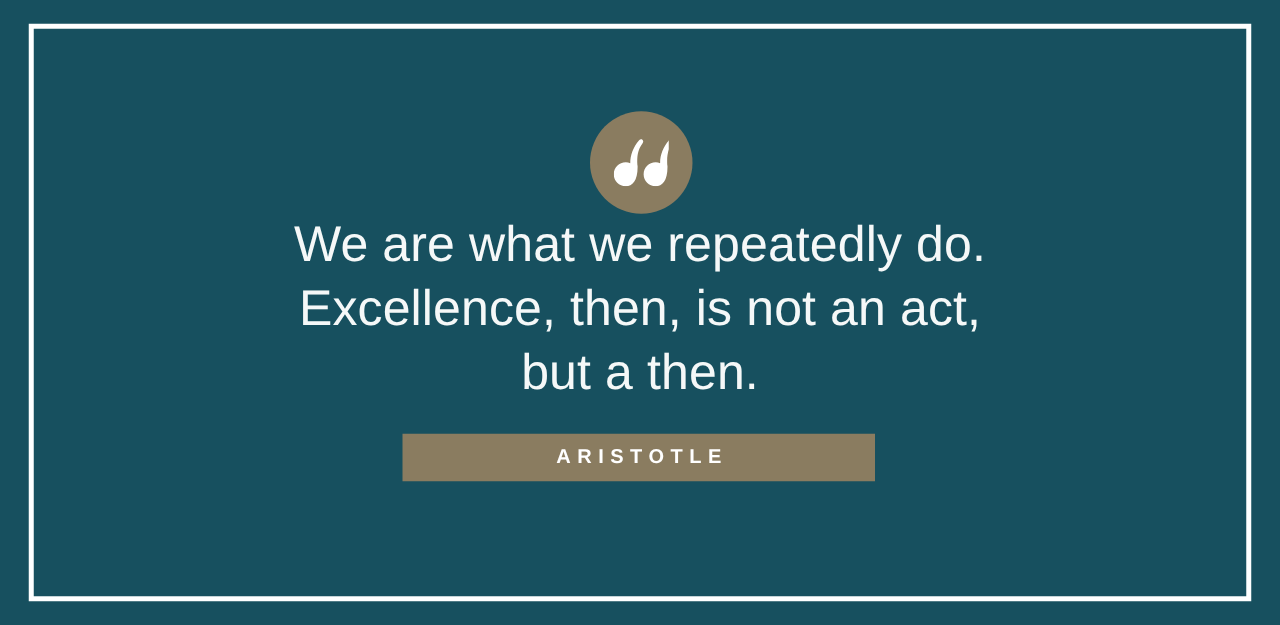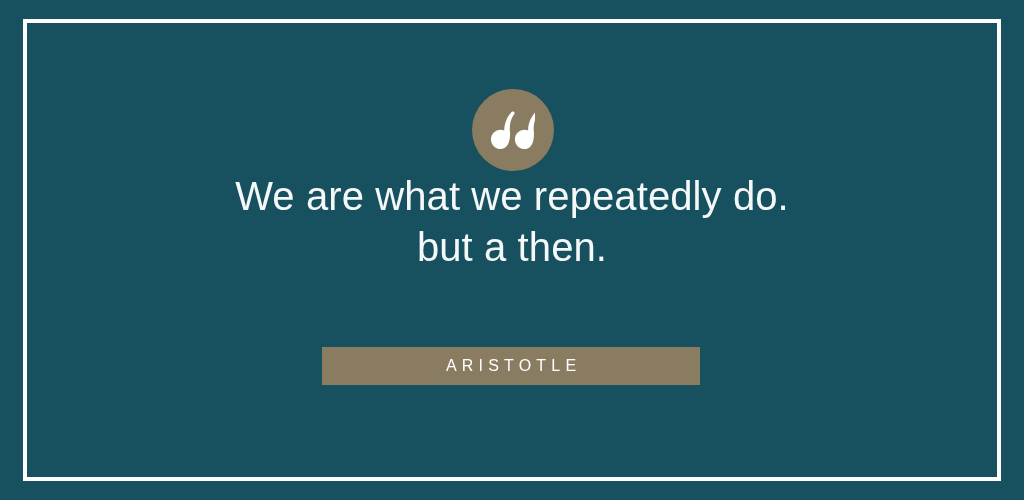--- a/index.html
+++ b/index.html
@@ -95,21 +95,21 @@
     height: 38px;
     background: #8A7C60;
     display: flex;
     align-items: center;
     justify-content: center;
   }
 
   .attribution-name {
     font-family: "Liberation Sans", sans-serif;
     font-size: 16px;
-    font-weight: normal;
+    font-weight: bold;
     letter-spacing: 5.2px;
     text-indent: 5.2px;
     color: #FFFFFF;
     white-space: nowrap;
   }
 </style>
 </head>
 <body>
 
 <div class="quote-card">
@@ -122,20 +122,21 @@
       <span>
         <svg viewBox="0 0 44 38" xmlns="http://www.w3.org/2000/svg" aria-hidden="true">
           <path fill="#FFFFFF" d="M9.6 38C4.3 38 0 33.7 0 28.4c0-5.3 4.3-9.6 9.6-9.6 1.3 0 2.5 0.25 3.6 0.7C13.1 13.2 15.6 6.6 20.3 1.2c0.7-0.8 1.9-1.0 2.6-0.4 0.8 0.6 0.9 1.7 0.3 2.5-4.3 5.6-4.6 11.2-4.3 17.5 0.1 0.5 0.2 1.1 0.2 1.6C19.1 33.7 14.9 38 9.6 38z"></path>
           <path fill="#FFFFFF" d="M33.5 38c-5.3 0-9.6-4.3-9.6-9.6 0-5.3 4.3-9.6 9.6-9.6 1.3 0 2.5 0.25 3.6 0.7C37 13.2 39.5 6.6 44.2 1.2c0.7-0.8 1.9-1.0 2.6-0.4 0.8 0.6 0.9 1.7 0.3 2.5-4.3 5.6-4.6 11.2-4.3 17.5 0.1 0.5 0.2 1.1 0.2 1.6C43 33.7 38.8 38 33.5 38z"></path>
         </svg>
       </span>
     </div>
 
     <div class="quote-body">
       <span class="quote-line">We are what we repeatedly do.</span>
+      <span class="quote-line">Excellence, then, is not an act,</span>
       <span class="quote-line">but a then.</span>
     </div>
 
     <div class="attribution-banner">
       <span class="attribution-name">ARISTOTLE</span>
     </div>
 
   </div>
 </div>
 

